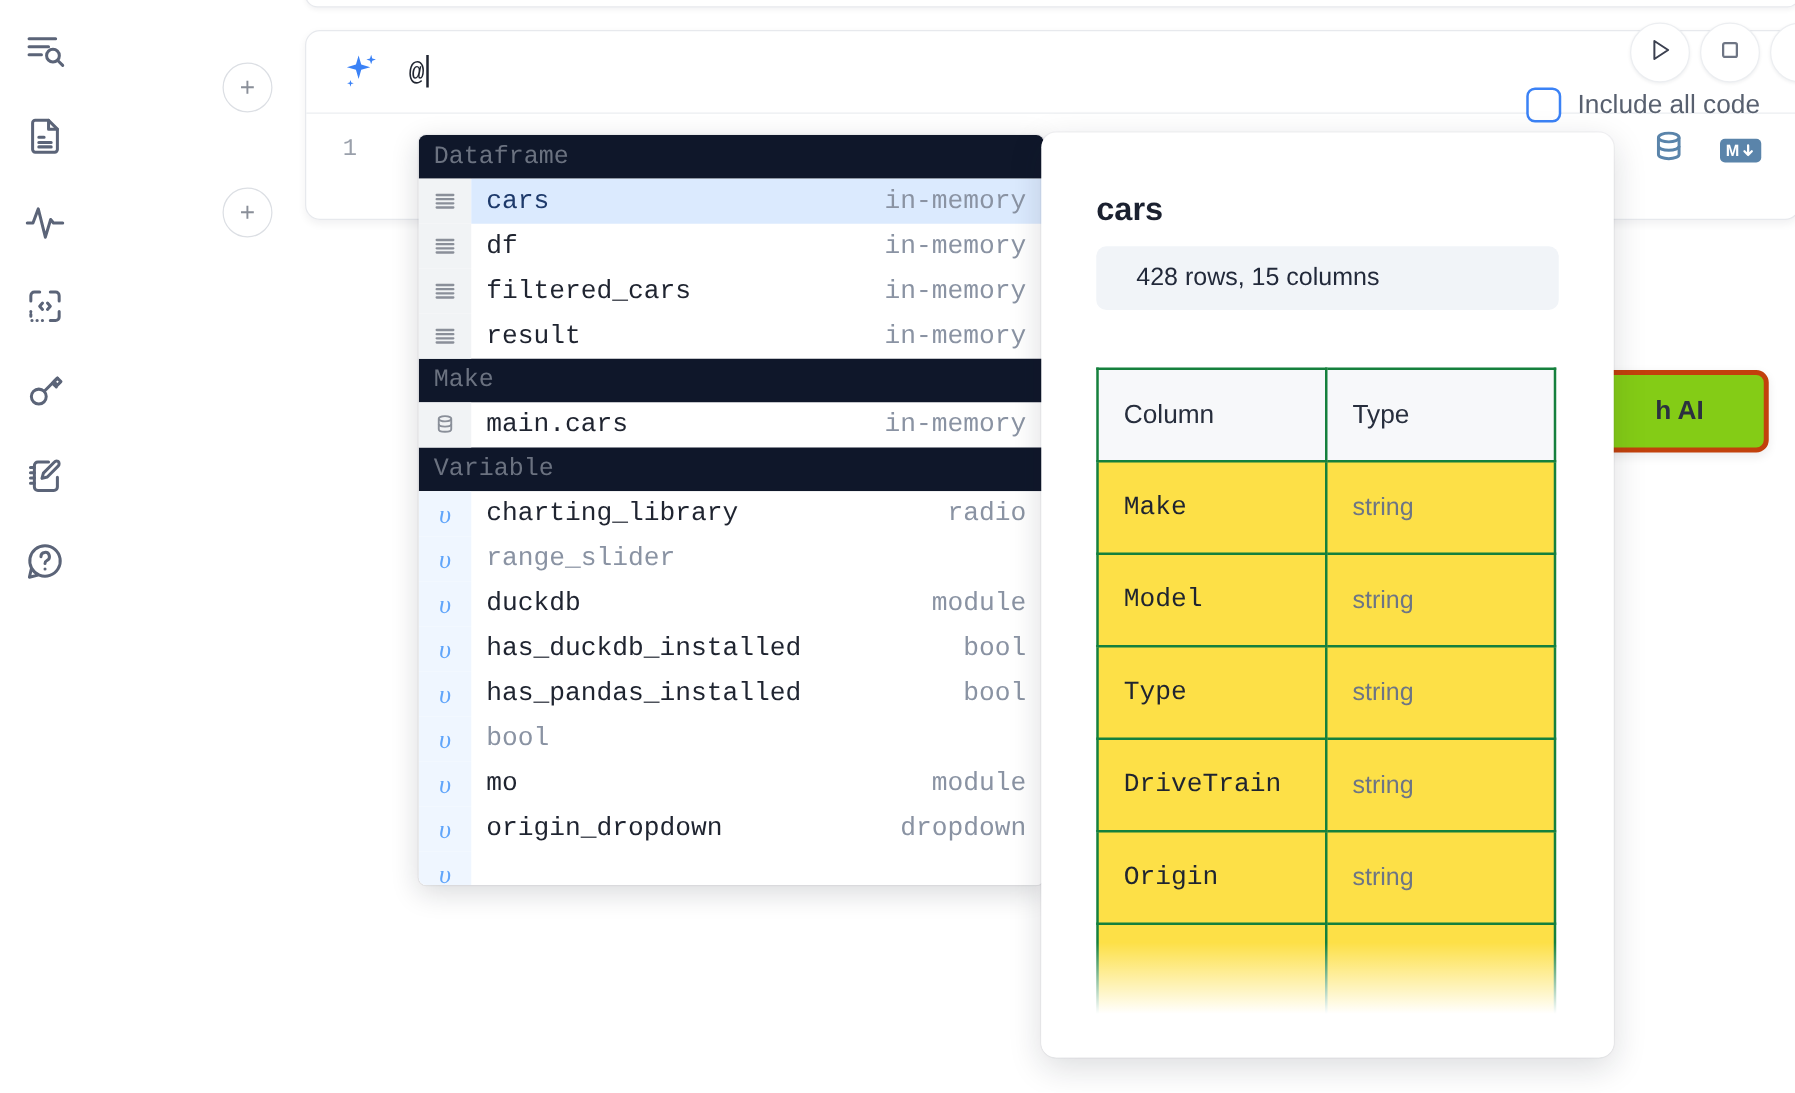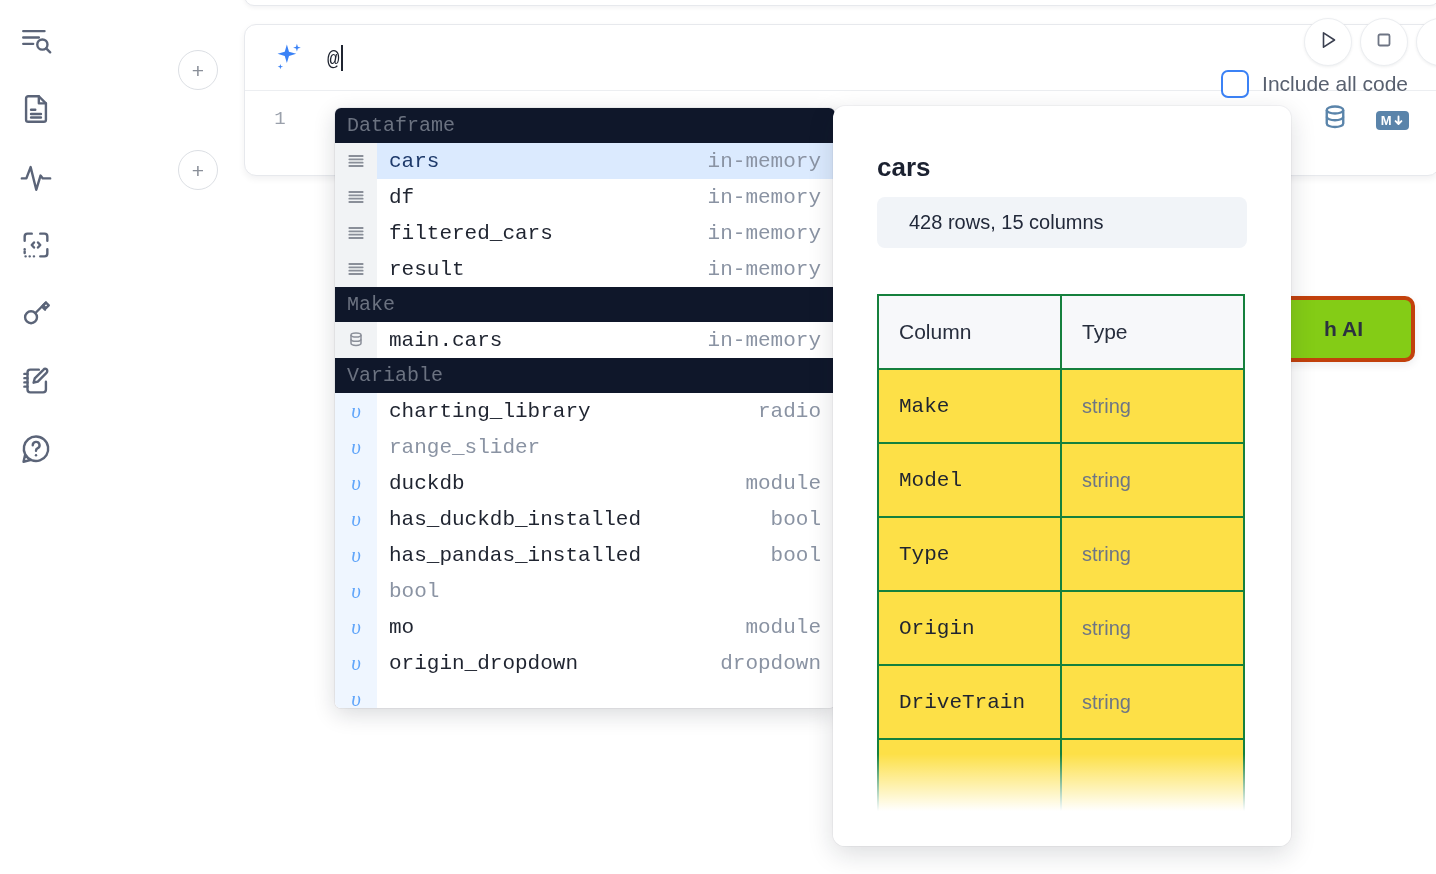--- a/index.html
+++ b/index.html
@@ -642,25 +642,25 @@
           </tr>
           <tr>
             <td class="col-name">Model</td>
             <td class="col-type">string</td>
           </tr>
           <tr>
             <td class="col-name">Type</td>
             <td class="col-type">string</td>
           </tr>
           <tr>
-            <td class="col-name">Origin</td>
+            <td class="col-name">DriveTrain</td>
             <td class="col-type">string</td>
           </tr>
           <tr>
-            <td class="col-name">DriveTrain</td>
+            <td class="col-name">Origin</td>
             <td class="col-type">string</td>
           </tr>
           <tr>
             <td class="col-name"></td>
             <td class="col-type"></td>
           </tr>
         </tbody>
     </table>
     <div class="detail-fade"></div>
   </div>

